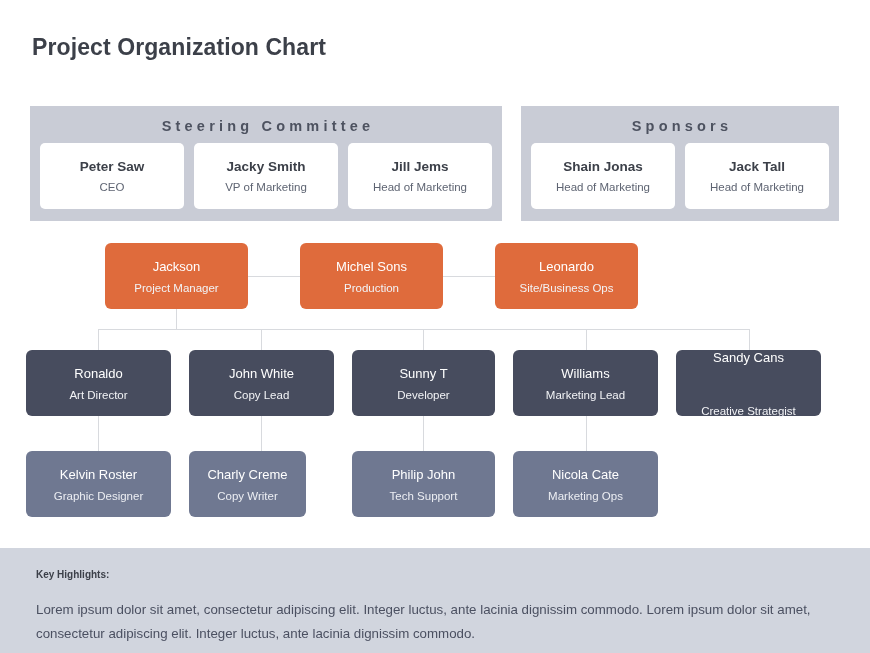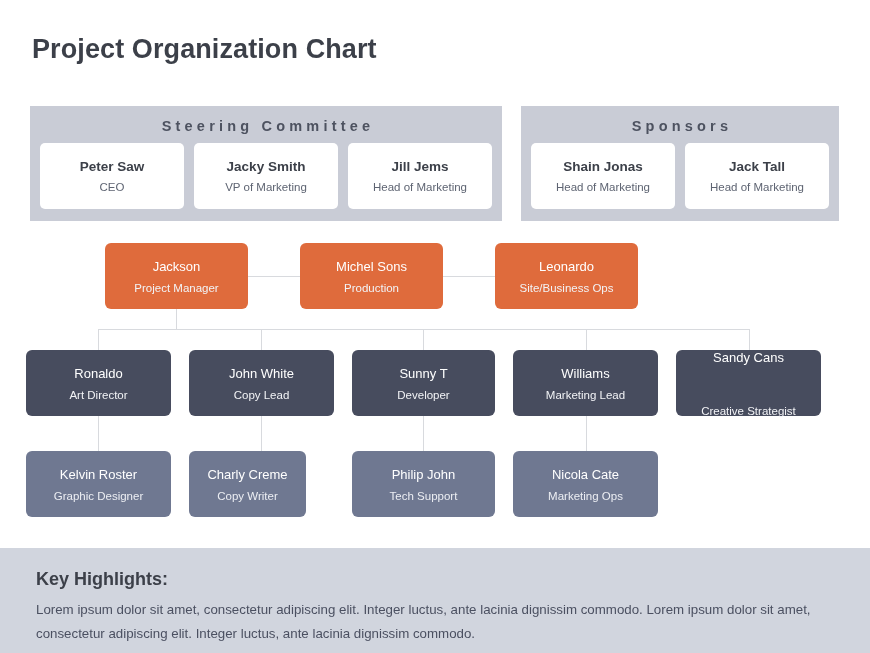--- a/index.html
+++ b/index.html
@@ -14,21 +14,21 @@
     position: relative;
     overflow: hidden;
     color: #3f4350;
   }
 
   
   #page-title {
     position: absolute;
     left: 32px;
     top: 34px;
-    font-size: 27px;
+    font-size: 23px;
     font-weight: bold;
     color: #3c4049;
     letter-spacing: 0.1px;
   }
 
   
   .group-panel {
     position: absolute;
     background: #c9ccd6;
     border-radius: 0;
@@ -140,21 +140,21 @@
     top: 548px;
     width: 870px;
     height: 105px;
     background: #d1d5de;
     box-sizing: border-box;
   }
   #key-highlights-title {
     position: absolute;
     left: 36px;
     top: 21px;
-    font-size: 18px;
+    font-size: 10px;
     font-weight: bold;
     color: #3c4049;
   }
   #key-highlights-body {
     position: absolute;
     left: 36px;
     top: 50px;
     width: 800px;
     font-size: 13.3px;
     line-height: 24px;

